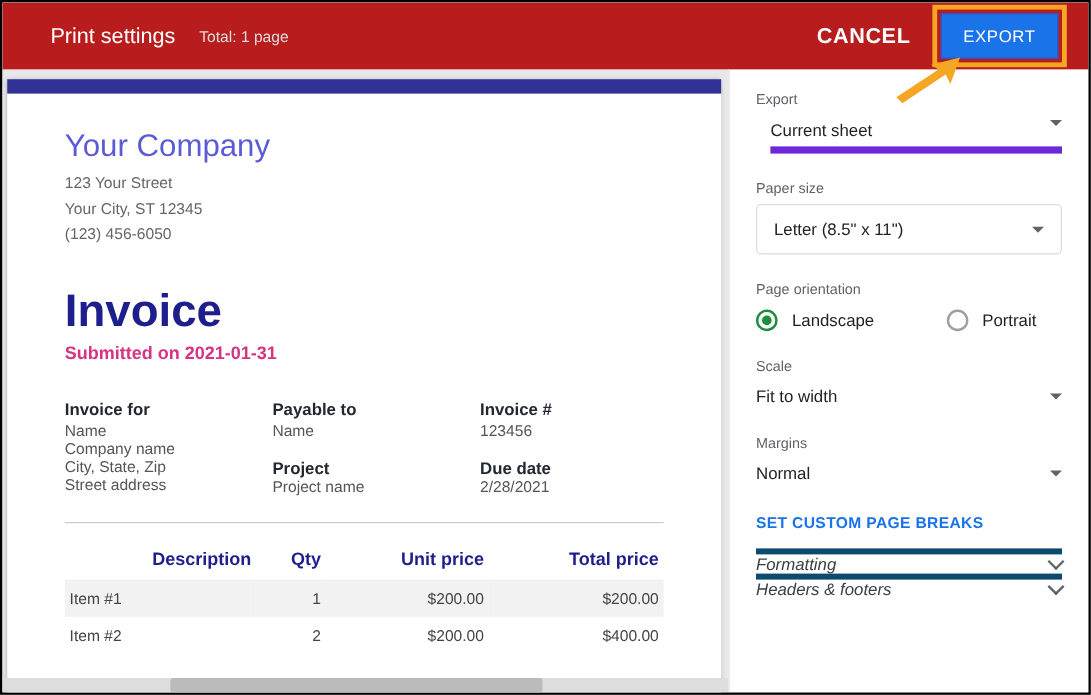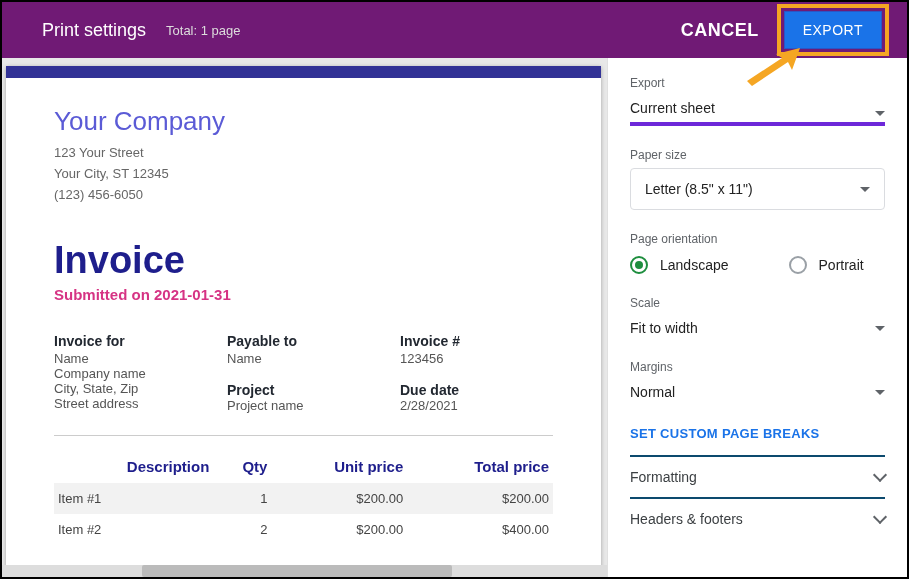--- a/index.html
+++ b/index.html
@@ -6,21 +6,21 @@
     body {
       font-family: Arial, sans-serif;
       width: 909px;
       height: 579px;
       overflow: hidden;
       border: 2px solid #000;
       background: #fff;
       position: relative;
     }
     .header {
-      background: #701a75;
+      background: #b91c1c;
       color: #fff;
       height: 56px;
       display: flex;
       align-items: center;
       padding: 0 18px 0 40px;
     }
     .header-title {
       font-size: 18px;
       font-weight: 500;
     }
@@ -182,26 +182,27 @@
     .ctl-label {
       font-size: 12px;
       color: #5f6368;
       margin-top: 14px;
       margin-bottom: 4px;
     }
     .ctl-label:first-child { margin-top: 0; }
     .dropdown-underline {
       display: flex;
       justify-content: space-between;
-      align-items: flex-end;
+      align-items: flex-start;
       color: #222;
       font-size: 14px;
       padding: 6px 0;
-      border-bottom: 4px solid #6d28d9;
-      cursor: pointer;
+      border-bottom: 6px solid #6d28d9;
+      cursor: pointer;
+      margin-left: 12px;
     }
     .dropdown-plain {
       display: flex;
       justify-content: space-between;
       align-items: center;
       color: #222;
       font-size: 14px;
       padding: 6px 0;
       cursor: pointer;
     }
@@ -258,26 +259,27 @@
       font-size: 13px;
       font-weight: 600;
       margin-top: 20px;
       cursor: pointer;
       letter-spacing: 0.3px;
     }
     .expander {
       display: flex;
       justify-content: space-between;
       align-items: center;
-      padding: 12px 0;
-      border-top: 2px solid #0c4a6e;
+      padding: 0 0;
+      border-top: 5px solid #0c4a6e;
       color: #3c4043;
       font-size: 14px;
       cursor: pointer;
       margin-top: 14px;
+      font-style: italic;
     }
     .expander + .expander { margin-top: 0; }
     .chev {
       width: 10px;
       height: 10px;
       border-right: 2px solid #5f6368;
       border-bottom: 2px solid #5f6368;
       transform: rotate(45deg);
       margin-top: -4px;
     }

